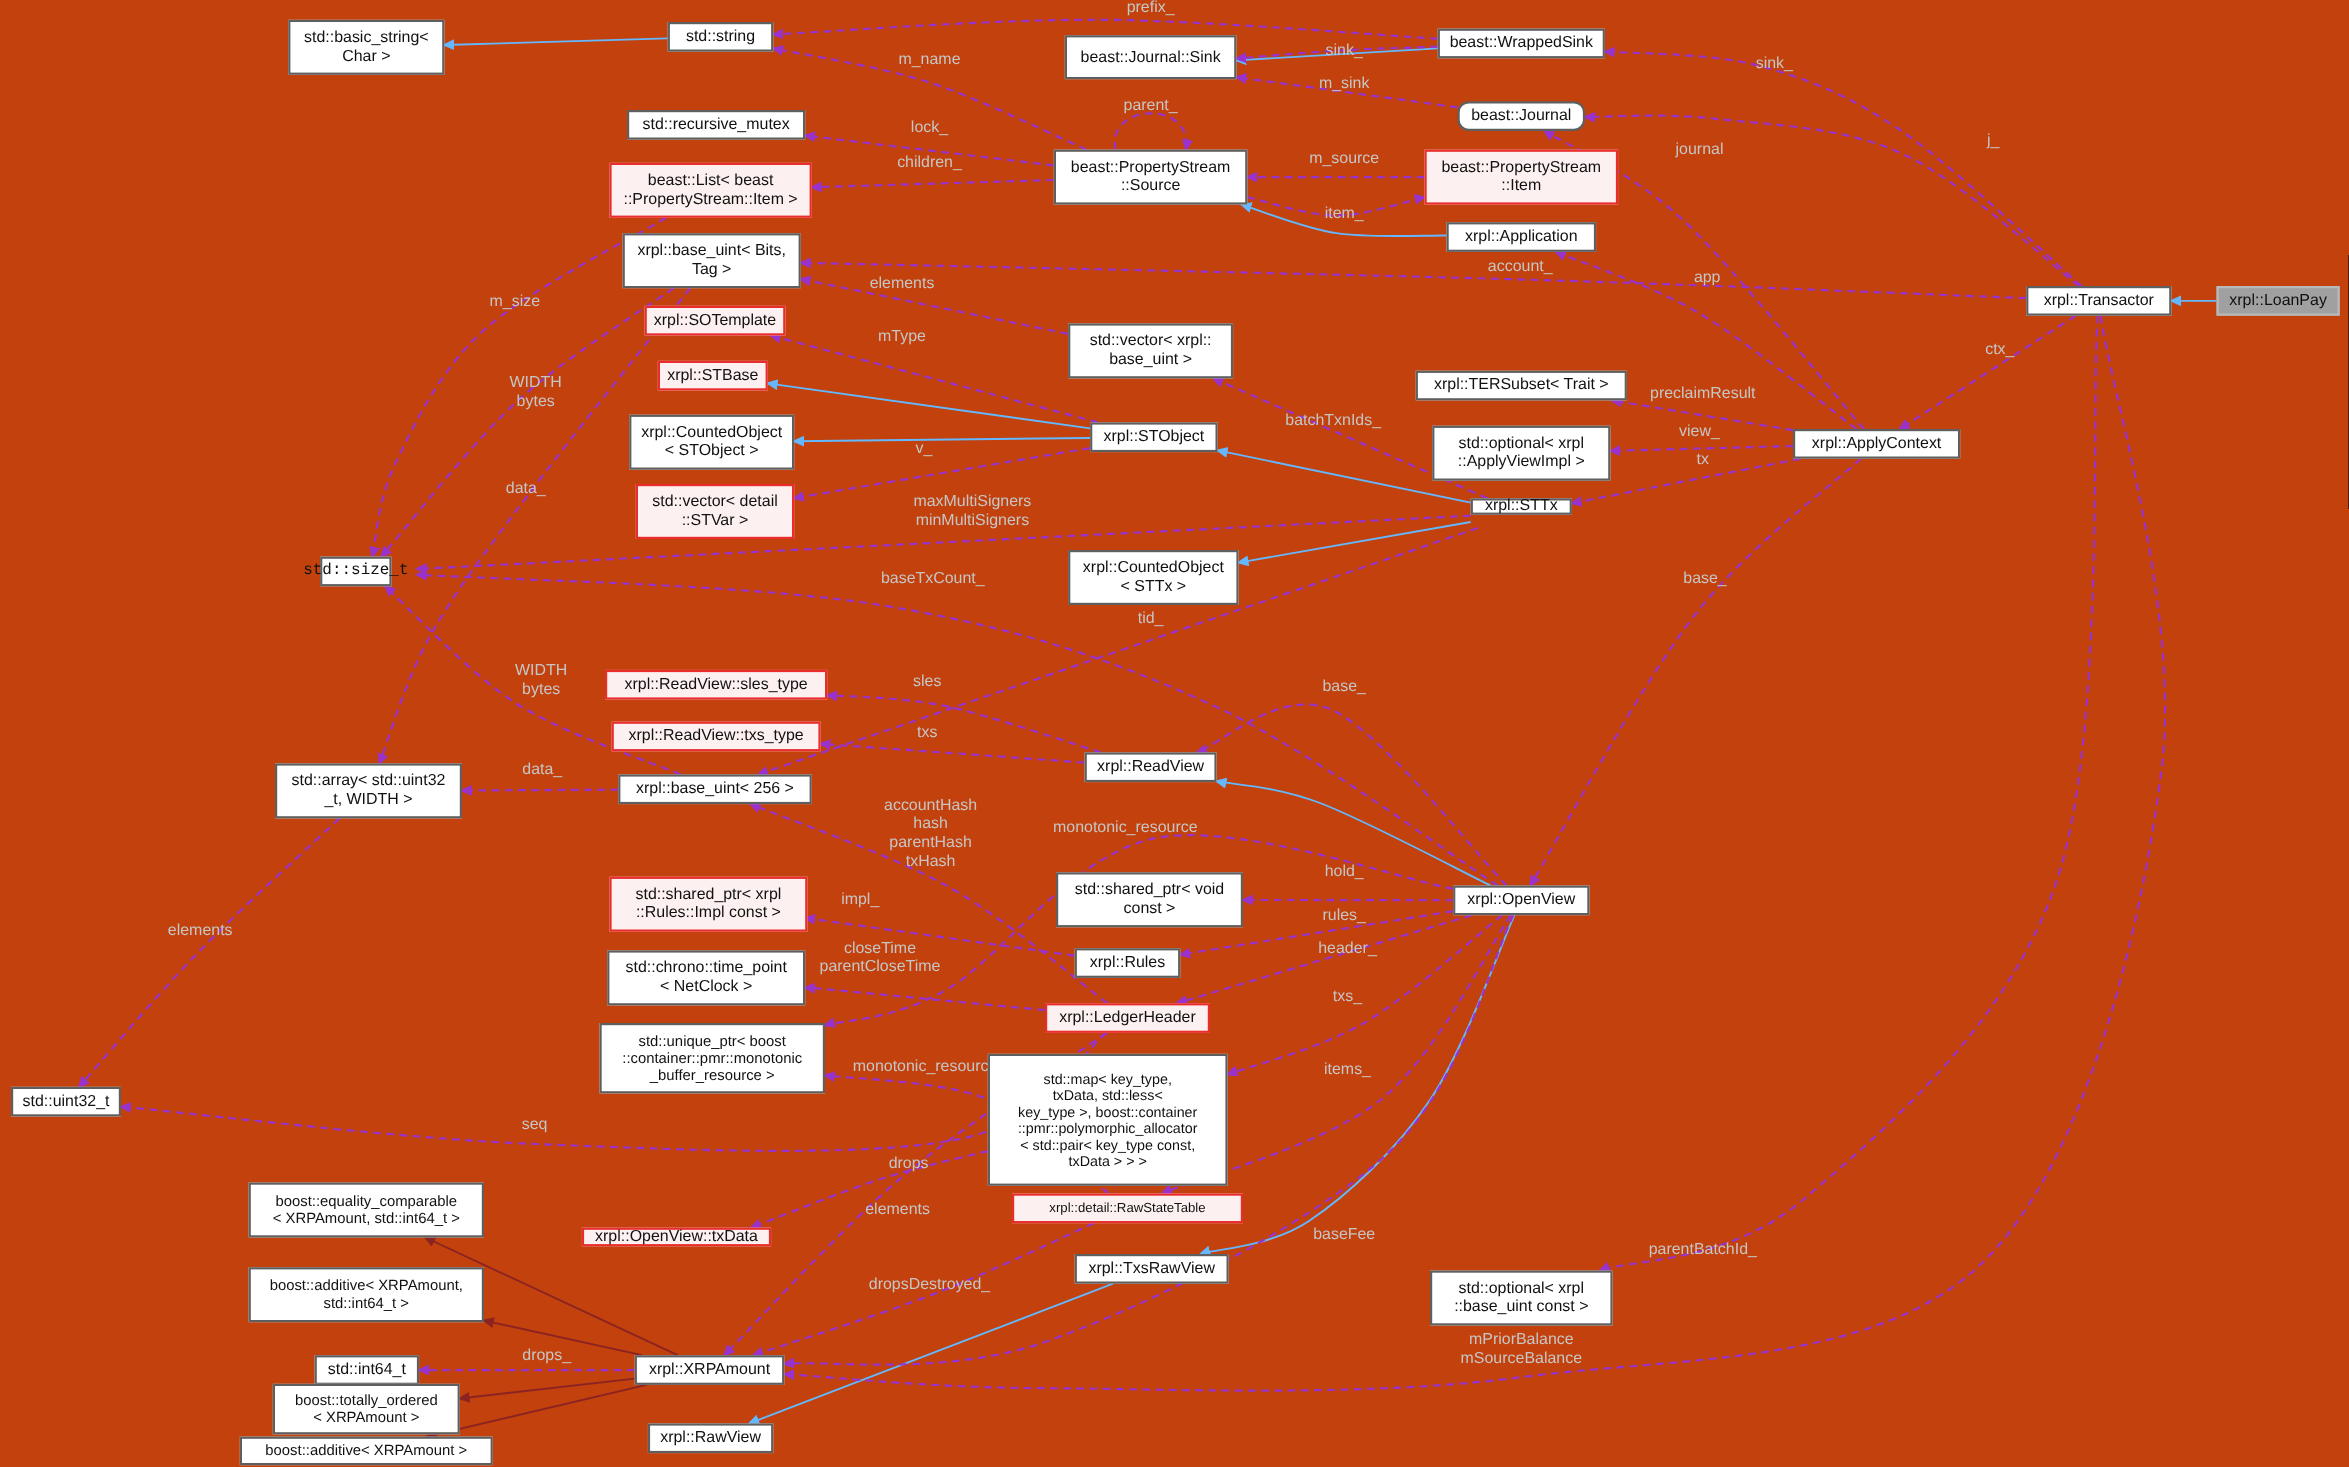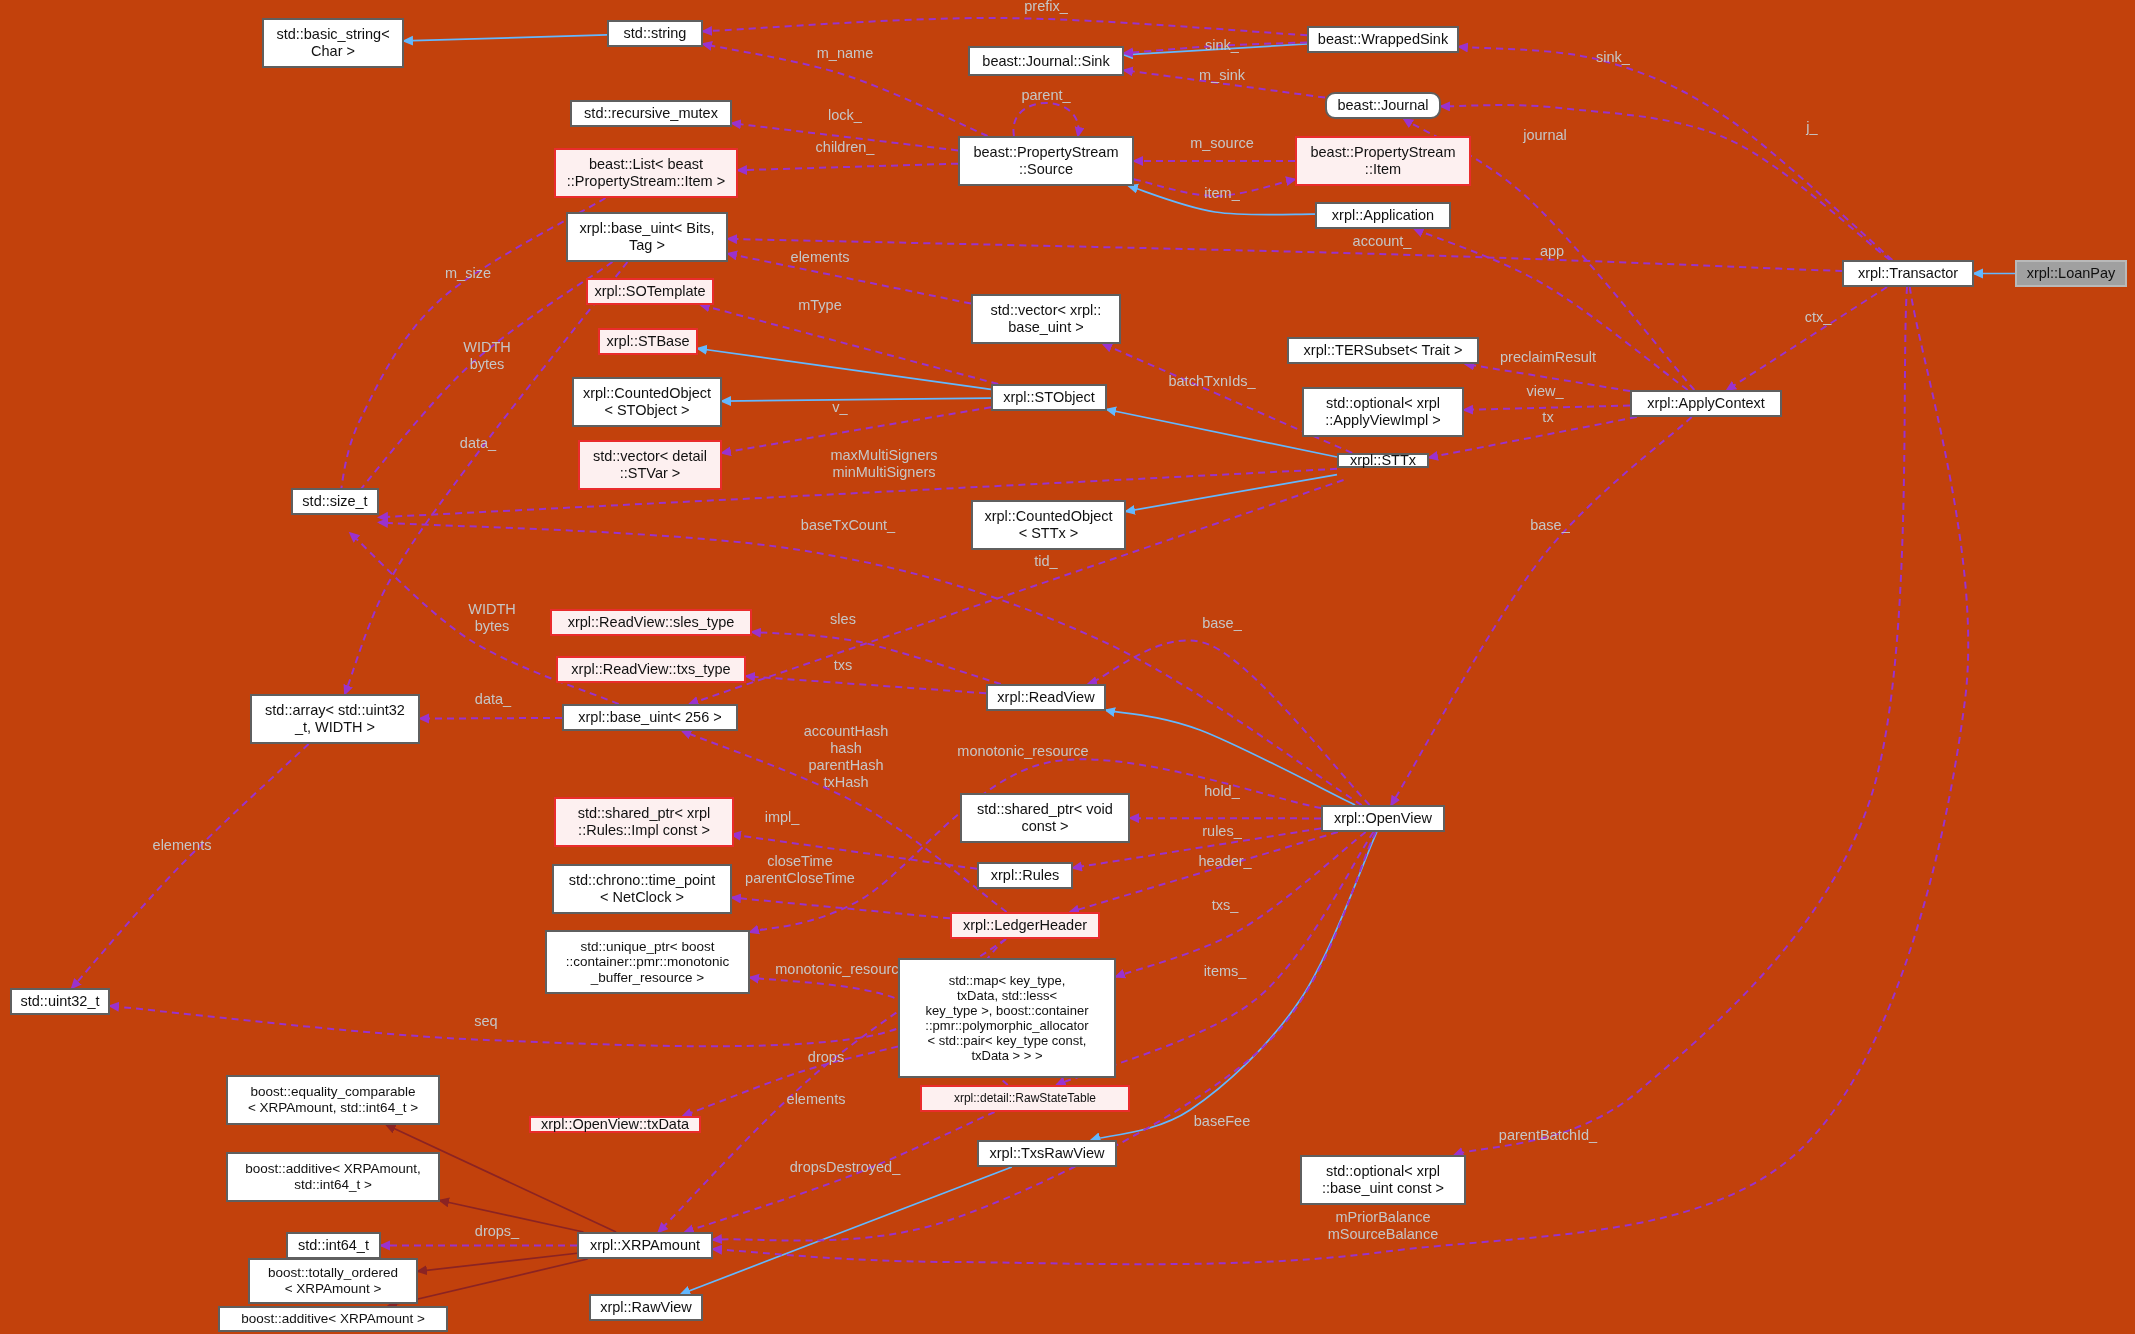--- a/index.html
+++ b/index.html
@@ -299,21 +299,21 @@
       <div class="node r" style="left: 554px; top: 148px; width: 184px; height: 50px;">beast::List&lt; beast
 ::PropertyStream::Item &gt;</div>
       <div class="node n" style="left: 566px; top: 212px; width: 162px; height: 50px;">xrpl::base_uint&lt; Bits,
 Tag &gt;</div>
       <div class="node r" style="left: 586px; top: 278px; width: 128px; height: 27px;">xrpl::SOTemplate</div>
       <div class="node r" style="left: 598px; top: 328px; width: 100px; height: 27px;">xrpl::STBase</div>
       <div class="node n" style="left: 572px; top: 377px; width: 150px; height: 50px;">xrpl::CountedObject
 &lt; STObject &gt;</div>
       <div class="node r" style="left: 578px; top: 440px; width: 144px; height: 50px;">std::vector&lt; detail
 ::STVar &gt;</div>
-      <div class="node n" style="left: 291px; top: 488px; width: 88px; height: 27px;">std::size_t</div>
+      <div class="node n" style="left: 291px; top: 506px; width: 65px; height: 27px; font-family: Liberation Mono, monospace;">std::size_t</div>
       <div class="node n" style="left: 250px; top: 694px; width: 170px; height: 50px;">std::array&lt; std::uint32
 _t, WIDTH &gt;</div>
       <div class="node n" style="left: 10px; top: 988px; width: 100px; height: 27px;">std::uint32_t</div>
       <div class="node r" style="left: 550px; top: 609px; width: 202px; height: 27px;">xrpl::ReadView::sles_type</div>
       <div class="node r" style="left: 556px; top: 656px; width: 190px; height: 27px;">xrpl::ReadView::txs_type</div>
       <div class="node n" style="left: 562px; top: 704px; width: 176px; height: 27px;">xrpl::base_uint&lt; 256 &gt;</div>
       <div class="node r" style="left: 554px; top: 797px; width: 180px; height: 50px;">std::shared_ptr&lt; xrpl
 ::Rules::Impl const &gt;</div>
       <div class="node n" style="left: 552px; top: 864px; width: 180px; height: 50px;">std::chrono::time_point
 &lt; NetClock &gt;</div>
@@ -324,21 +324,21 @@
       <div class="node n" style="left: 577px; top: 1232px; width: 136px; height: 27px;">xrpl::XRPAmount</div>
       <div class="node n" style="left: 589px; top: 1294px; width: 114px; height: 27px;">xrpl::RawView</div>
       <div class="node n" style="left: 226px; top: 1075px; width: 214px; height: 50px; font-size: 13.5px;">boost::equality_comparable
 &lt; XRPAmount, std::int64_t &gt;</div>
       <div class="node n" style="left: 226px; top: 1152px; width: 214px; height: 50px; font-size: 13.5px;">boost::additive&lt; XRPAmount,
 std::int64_t &gt;</div>
       <div class="node n" style="left: 286px; top: 1232px; width: 95px; height: 27px;">std::int64_t</div>
       <div class="node n" style="left: 248px; top: 1258px; width: 170px; height: 46px; font-size: 13.5px;">boost::totally_ordered
 &lt; XRPAmount &gt;</div>
       <div class="node n" style="left: 218px; top: 1306px; width: 230px; height: 26px; font-size: 13.5px;">boost::additive&lt; XRPAmount &gt;</div>
-      <div class="node n" style="left: 968px; top: 46px; width: 156px; height: 30px;">beast::Journal::Sink</div>
+      <div class="node n" style="left: 968px; top: 32px; width: 156px; height: 40px;">beast::Journal::Sink</div>
       <div class="node n" style="left: 958px; top: 136px; width: 176px; height: 50px;">beast::PropertyStream
 ::Source</div>
       <div class="node n" style="left: 971px; top: 294px; width: 150px; height: 50px;">std::vector&lt; xrpl::
 base_uint &gt;</div>
       <div class="node n" style="left: 991px; top: 384px; width: 116px; height: 27px;">xrpl::STObject</div>
       <div class="node n" style="left: 971px; top: 500px; width: 155px; height: 50px;">xrpl::CountedObject
 &lt; STTx &gt;</div>
       <div class="node n" style="left: 986px; top: 684px; width: 120px; height: 27px;">xrpl::ReadView</div>
       <div class="node n" style="left: 960px; top: 793px; width: 170px; height: 50px;">std::shared_ptr&lt; void
 const &gt;</div>

